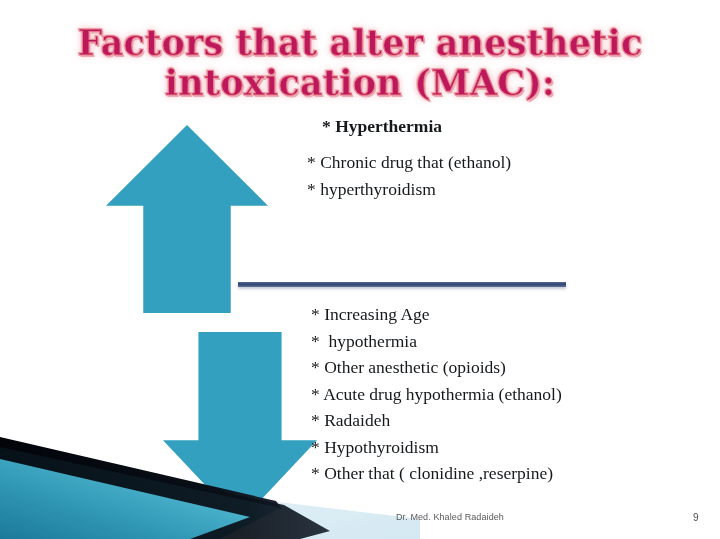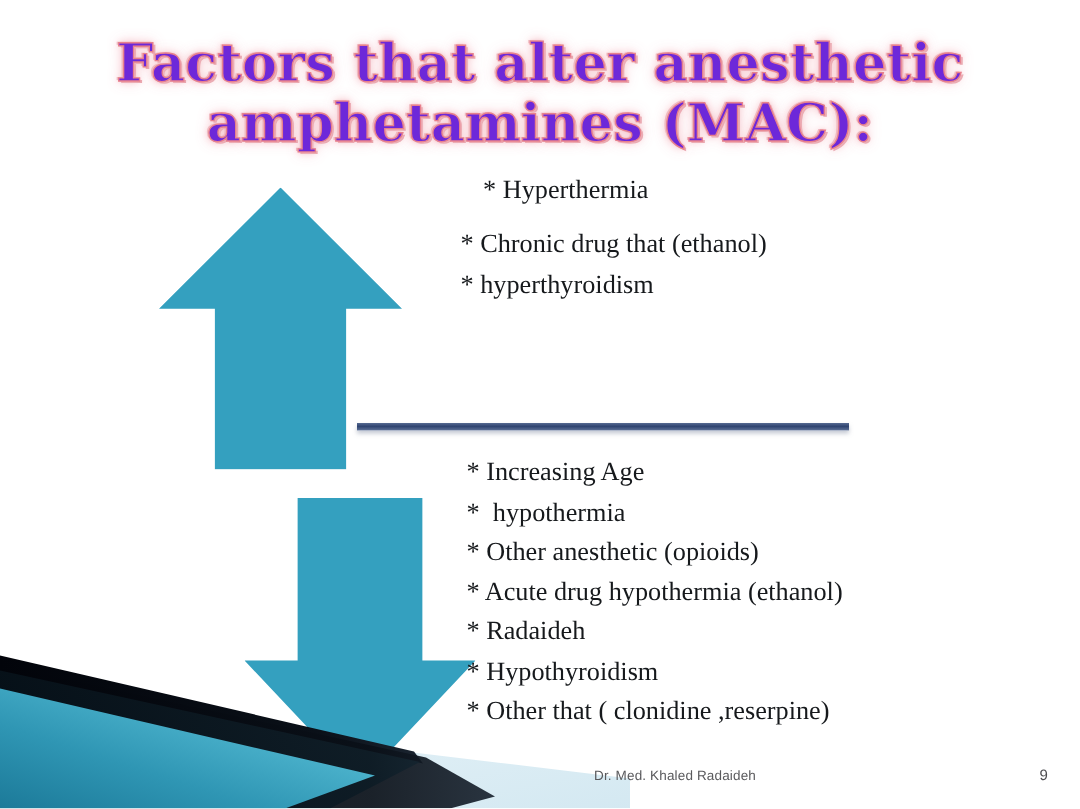--- a/index.html
+++ b/index.html
@@ -25,21 +25,21 @@
     text-align: center;
     line-height: 1.08;
     pointer-events: none;
   }
   .title-line {
     display: block;
     font-family: "DejaVu Serif", "Liberation Serif", serif;
     font-weight: bold;
     font-size: 35px;
     letter-spacing: 0.2px;
-    color: #6d28d9;
+    color: #be185d;
     -webkit-text-stroke: 0.9px #e8808c;
     text-shadow:
        0 0 2px #f3b9c0,
        0 0 5px #f6c9cf,
        1.6px 1.6px 0 rgba(214,96,110,0.55),
       -1.4px -0.6px 0 rgba(214,96,110,0.40),
        0 0 9px rgba(244,180,190,0.85);
   }
   .title-line.second { margin-top: 2px; }
 
@@ -84,21 +84,21 @@
     color: #16191c;
     font-size: 17.5px;
     line-height: 1.0;
   }
   .list .row {
     white-space: pre;
     margin: 0;
   }
   #list-top { left: 307px; top: 118px; }
   #list-top .row { margin-bottom: 10px; }
-  #list-top .row.first { margin-left: 15px; margin-bottom: 18px; }
+  #list-top .row.first { margin-left: 15px; margin-bottom: 18px; font-weight: bold; }
 
   #list-bottom { left: 311px; top: 306px; }
   #list-bottom .row { margin-bottom: 9px; }
 
   
   #deco {
     position: absolute;
     left: 0;
     bottom: 0;
     width: 420px;
@@ -138,21 +138,21 @@
     color: #4d4d50;
   }
 </style>
 </head>
 <body>
 
 <div id="slide">
 
   <div id="title-block">
     <span class="title-line first">Factors that alter anesthetic</span>
-    <span class="title-line second">amphetamines (MAC):</span>
+    <span class="title-line second">intoxication (MAC):</span>
   </div>
 
   <div id="arrow-up" class="arrow"></div>
 
   <div id="arrow-down" class="arrow"></div>
 
   <div id="divider"></div>
 
   <div id="list-top" class="list">
     <div class="row first">* Hyperthermia</div>

